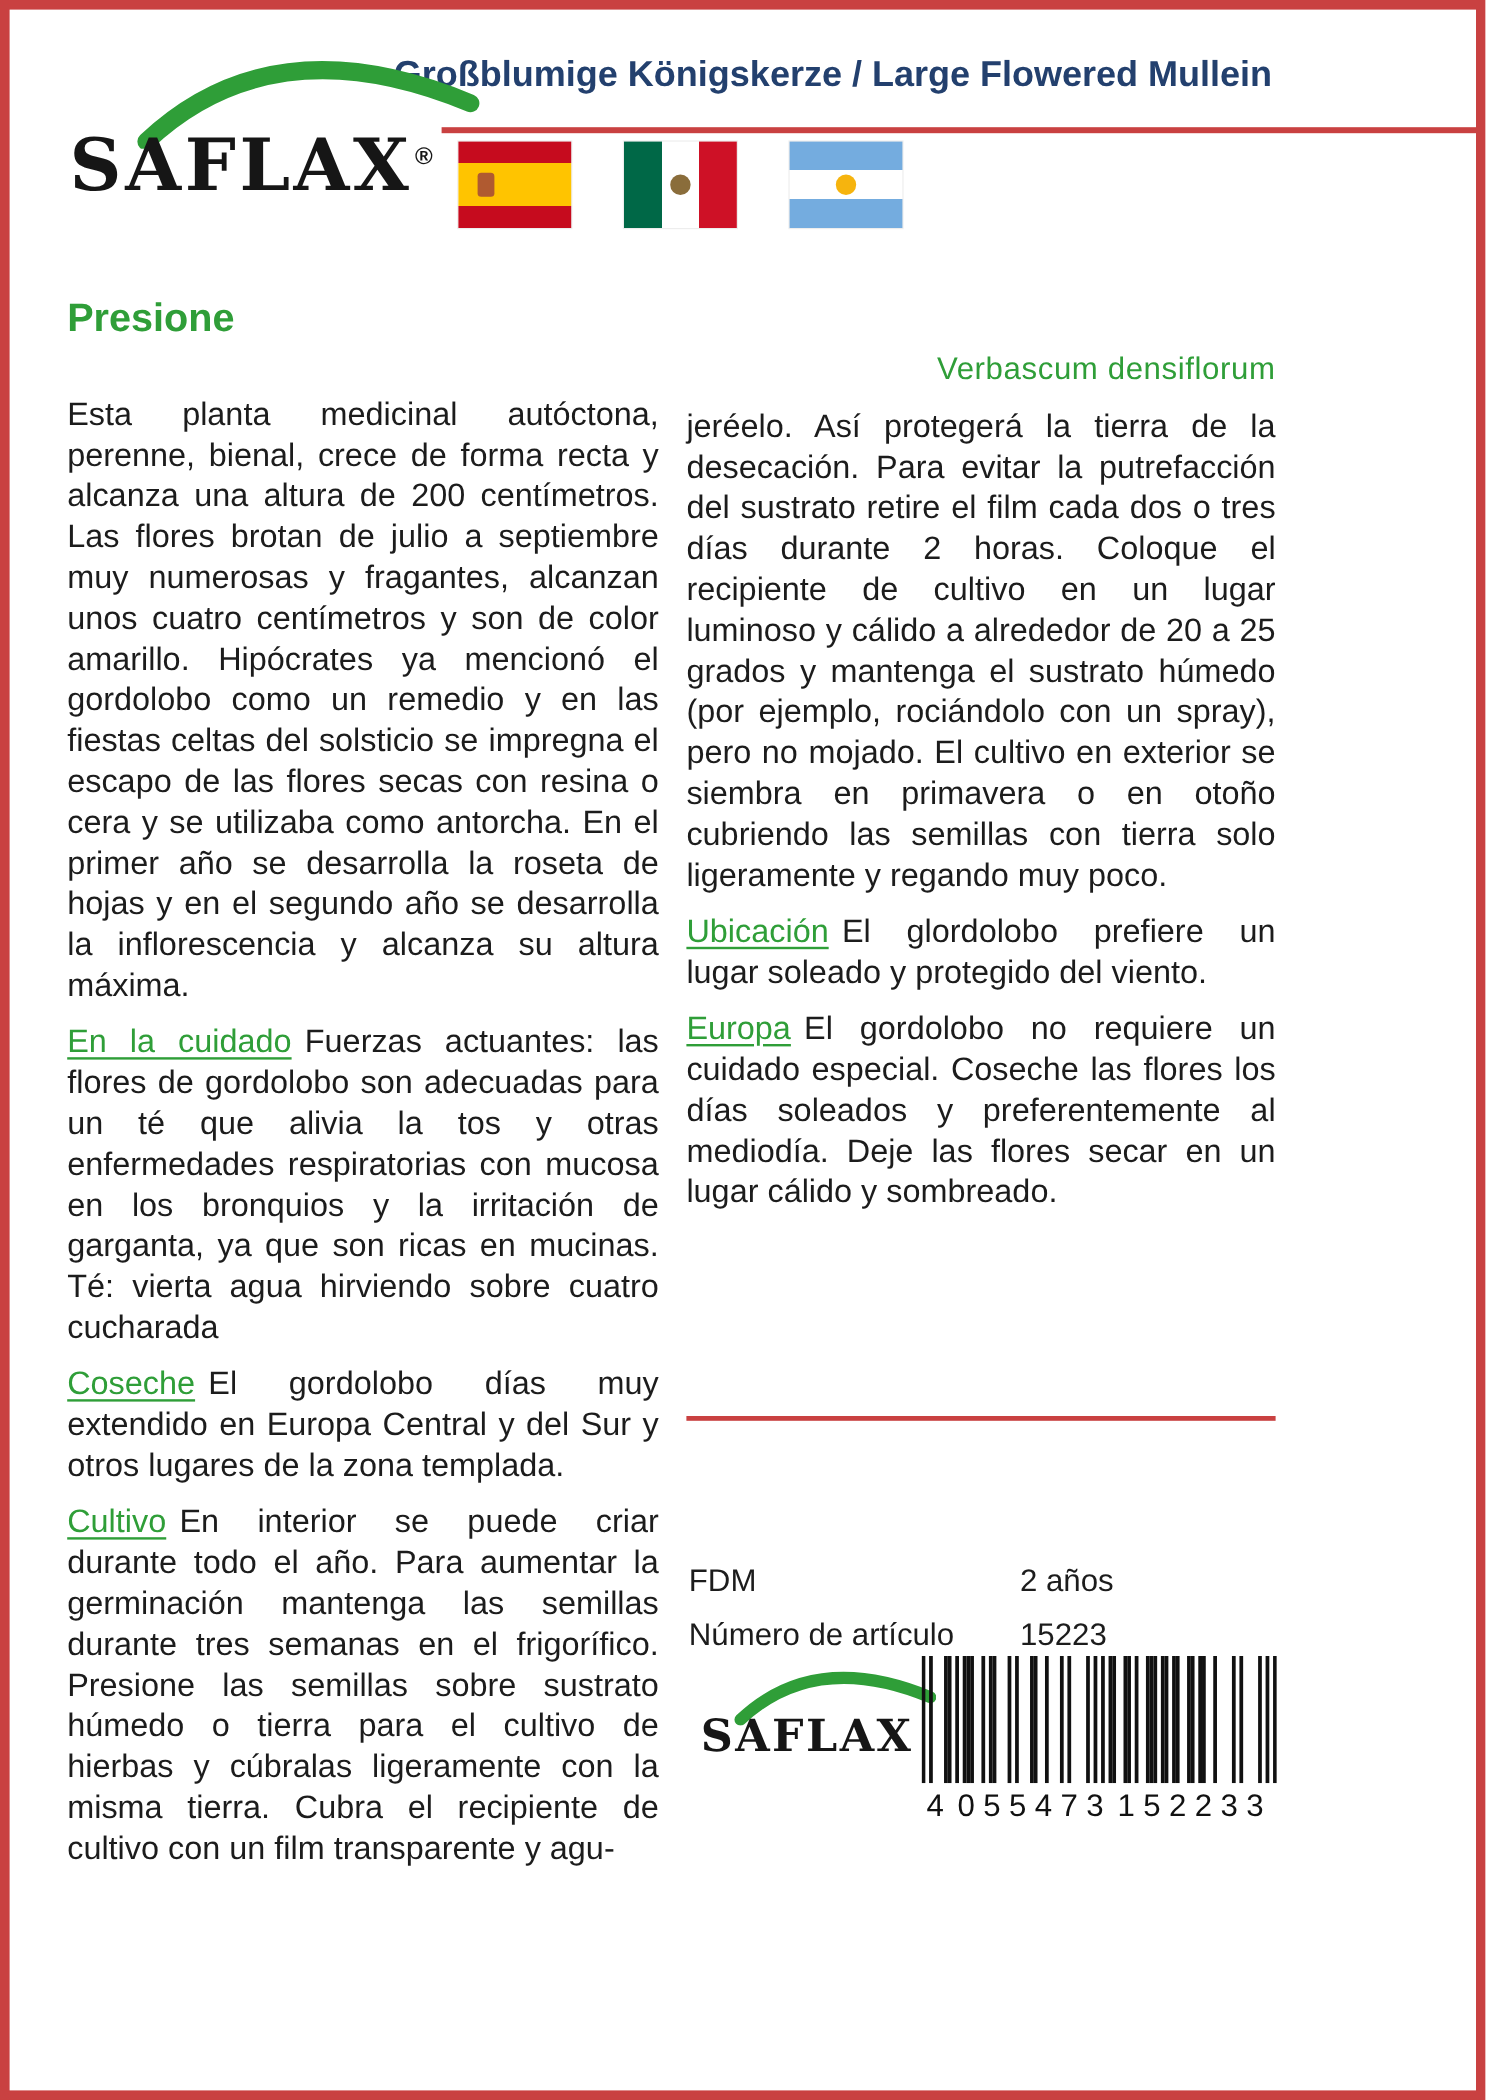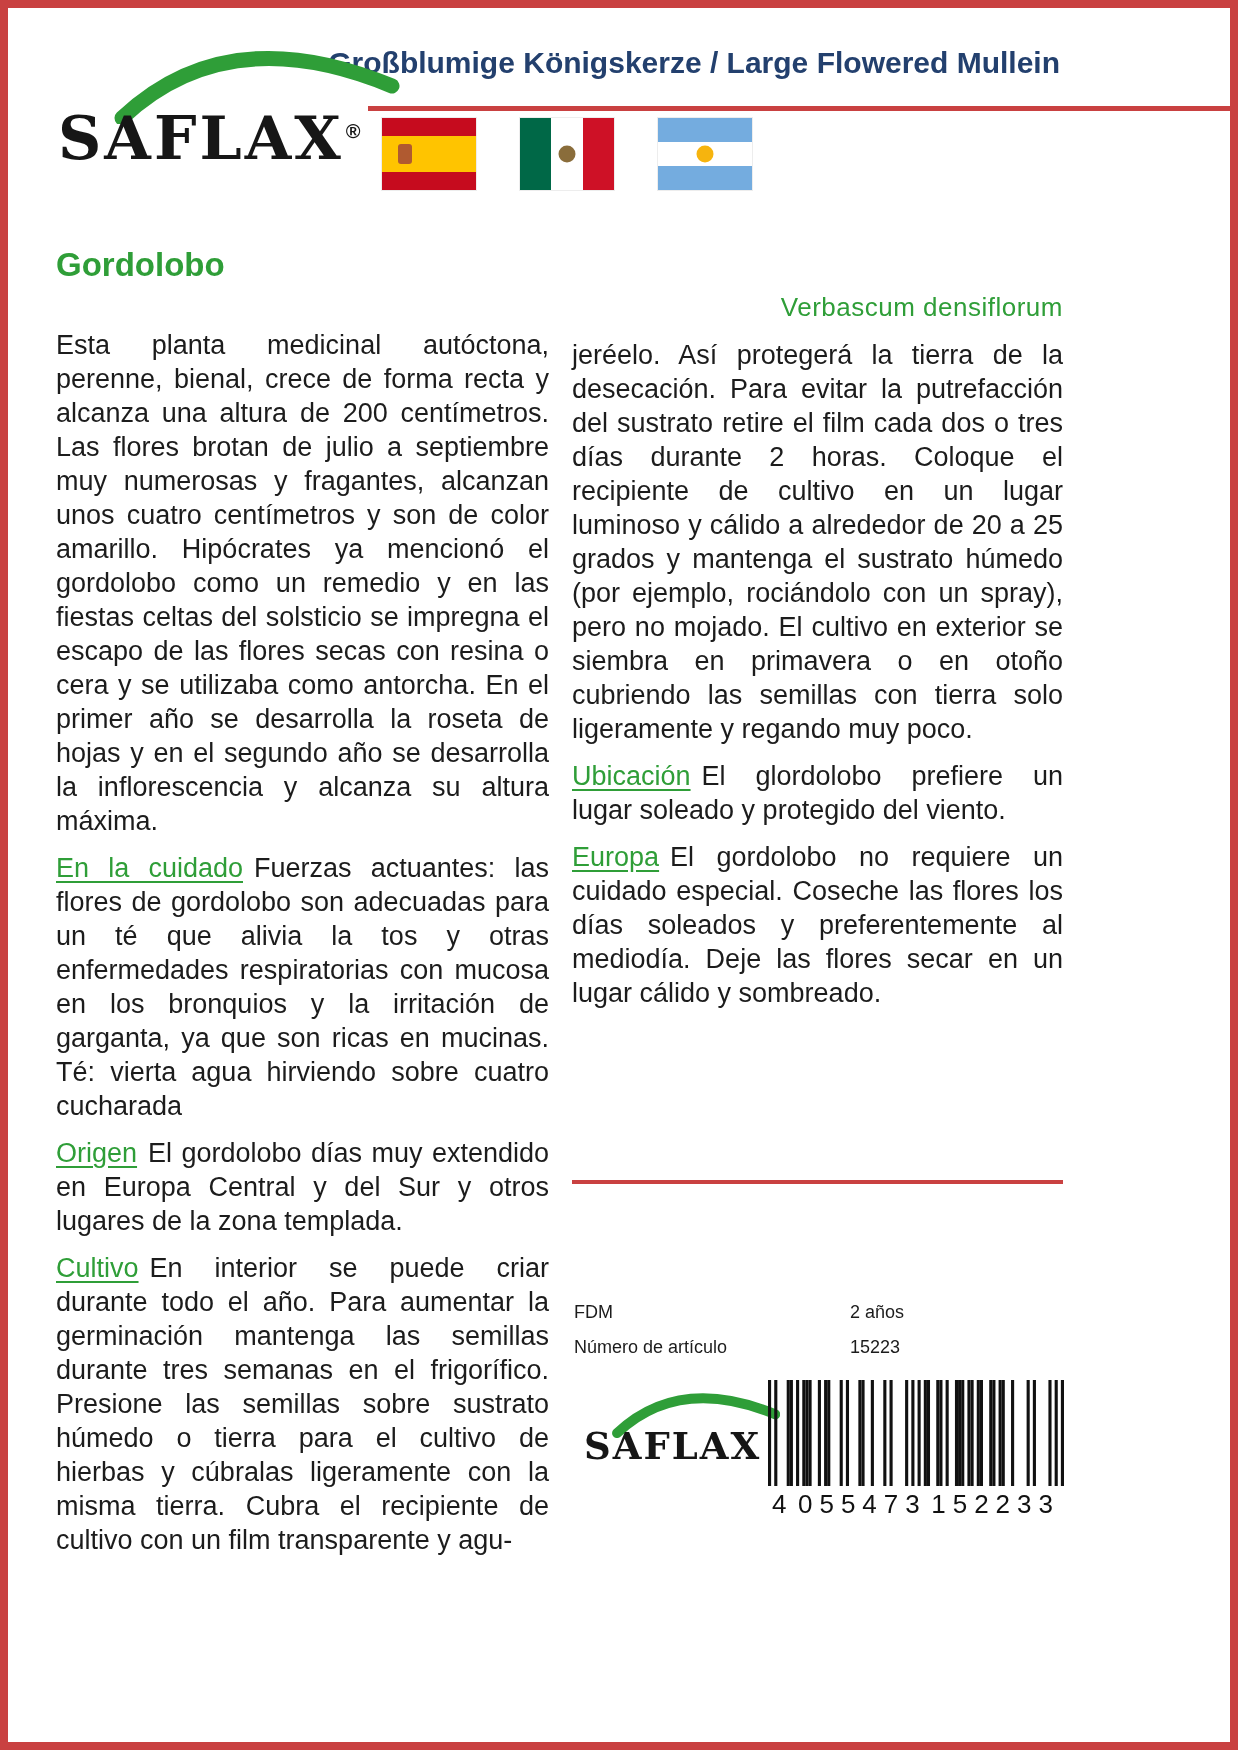--- a/index.html
+++ b/index.html
@@ -60,21 +60,21 @@
   .latin-title { margin:0 0 14px 0; font-size:26px; font-weight:500;  color:#2f9e38; text-align:right; letter-spacing:0.5px; }
 
   .runin {
     color:#2f9e38; font-weight:normal;
     text-decoration:underline; text-underline-offset:4px;
     margin-right:11px;
   }
 
   
   .right-rule { position:absolute; left:564px; top:1172px; width:491px; height:4px; background:#c94141; }
-  .info { position:absolute; left:566px; top:1294px; width:491px; font-size:18px; }
+  .info { position:absolute; left:566px; top:1294px; width:491px; font-size:26px; }
   .info-row { display:flex; margin-bottom:14px; }
   .info-label { width:276px; }
 
   
   .barcode { position:absolute; left:760px; top:1372px; width:296px; }
   .barcode-bars { height:106px; }
   .barcode-bars svg { display:block; }
   .barcode-bars rect { fill:#111111; }
   .barcode-digits {
     display:flex; justify-content:space-between;
@@ -104,24 +104,24 @@
       </div>
     <div class="flag flag-mexico">
         <div class="emblem"></div>
       </div>
     <div class="flag flag-argentina">
         <div class="emblem"></div>
       </div>
   </div>
 
   <div class="col col-left">
-    <h1 class="es-title">Gordolobo</h1>
+    <h1 class="es-title">Presione</h1>
     <p><span>Esta planta medicinal autóctona, perenne, bienal, crece de forma recta y alcanza una altura de 200 centímetros. Las flores brotan de julio a septiembre muy numerosas y fragantes, alcanzan unos cuatro centímetros y son de color amarillo. Hipócrates ya mencionó el gordolobo como un remedio y en las fiestas celtas del solsticio se impregna el escapo de las flores secas con resina o cera y se utilizaba como antorcha. En el primer año se desarrolla la roseta de hojas y en el segundo año se desarrolla la inflorescencia y alcanza su altura máxima.</span></p>
     <p><span class="runin">En la cuidado</span><span>Fuerzas actuantes: las flores de gordolobo son adecuadas para un té que alivia la tos y otras enfermedades respiratorias con mucosa en los bronquios y la irritación de garganta, ya que son ricas en mucinas. Té: vierta agua hirviendo sobre cuatro cucharada</span></p>
-    <p><span class="runin">Origen</span><span>El gordolobo días muy extendido en Europa Central y del Sur y otros lugares de la zona templada.</span></p>
+    <p><span class="runin">Coseche</span><span>El gordolobo días muy extendido en Europa Central y del Sur y otros lugares de la zona templada.</span></p>
     <p><span class="runin">Cultivo</span><span>En interior se puede criar durante todo el año. Para aumentar la germinación mantenga las semillas durante tres semanas en el frigorífico. Presione las semillas sobre sustrato húmedo o tierra para el cultivo de hierbas y cúbralas ligeramente con la misma tierra. Cubra el recipiente de cultivo con un film transparente y agu-</span></p>
   </div>
 
   <div class="col col-right">
     <h2 class="latin-title">Verbascum densiflorum</h2>
     <p><span>jeréelo. Así protegerá la tierra de la desecación. Para evitar la putrefacción del sustrato retire el film cada dos o tres días durante 2 horas. Coloque el recipiente de cultivo en un lugar luminoso y cálido a alrededor de 20 a 25 grados y mantenga el sustrato húmedo (por ejemplo, rociándolo con un spray), pero no mojado. El cultivo en exterior se siembra en primavera o en otoño cubriendo las semillas con tierra solo ligeramente y regando muy poco.</span></p>
     <p><span class="runin">Ubicación</span><span>El glordolobo prefiere un lugar soleado y protegido del viento.</span></p>
     <p><span class="runin">Europa</span><span>El gordolobo no requiere un cuidado especial. Coseche las flores los días soleados y preferentemente al mediodía. Deje las flores secar en un lugar cálido y sombreado.</span></p>
   </div>
 

